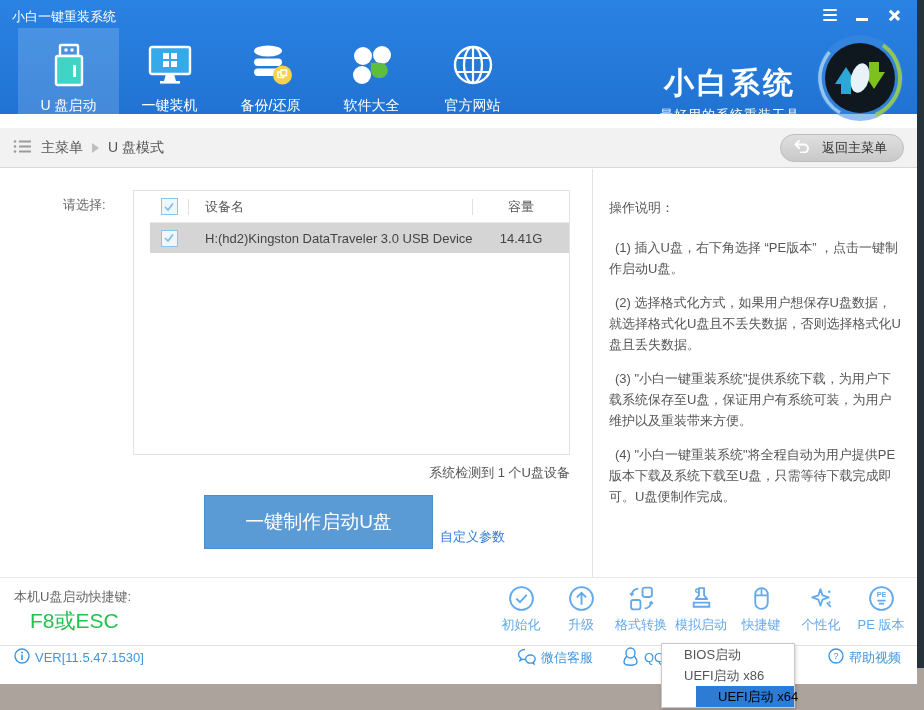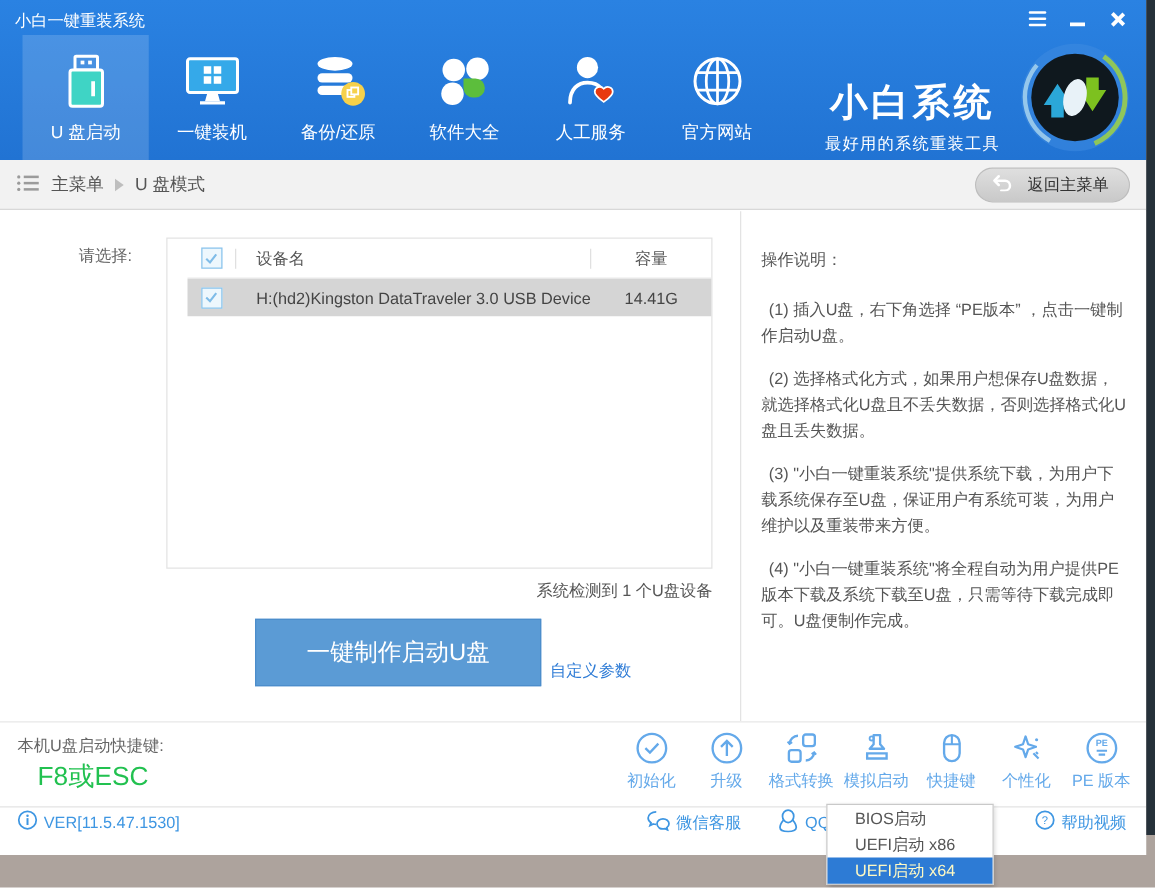--- a/index.html
+++ b/index.html
@@ -14,21 +14,21 @@
     width: 917px; height: 668px;
     background: #fff;
   }
   .right-strip {
     position: absolute; left: 917px; top: 0;
     width: 7px; height: 668px;
     background: #26313A;
   }
   
   .header {
-    position: absolute; left: 0; top: 0; width: 917px; height: 128px;
+    position: absolute; left: 0; top: 0; width: 917px; height: 114px;
     background: linear-gradient(180deg, #2A82E2 0%, #2173D3 100%);
   }
   .titlebar { position: absolute; left: 0; top: 0; width: 100%; height: 28px; }
   .app-title {
     position: absolute; left: 12px; top: 8px;
     color: #fff; font-size: 13px;
   }
   .win-controls {
     position: absolute; right: 16px; top: 8px;
     display: flex; gap: 18px; align-items: center; height: 14px;
@@ -148,21 +148,21 @@
   
   .popup {
     position: absolute; left: 661px; top: 643px; width: 134px;
     background: #fff; border: 1px solid #C9C9C9; z-index: 20;
     box-shadow: 1px 2px 4px rgba(0,0,0,0.18);
   }
   .popup-item {
     height: 21px; line-height: 21px; padding-left: 22px;
     font-size: 13px; color: #555; cursor: pointer; white-space: nowrap;
   }
-  .popup-item.selected { background: #2D7BD5; color: #fef9c3; }
+  .popup-item.selected { background: #2D7BD5; color: #000000; margin-left: 34px; }
 </style>
 </head>
 <body>
 
 <div class="window">
 
   <div class="header">
     <div class="titlebar">
       <div class="app-title">小白一键重装系统</div>
       <div class="win-controls">
@@ -219,30 +219,20 @@
       <div class="nav-item">
         <span>
           <svg width="46" height="46" viewBox="0 0 46 46">
             <circle cx="14" cy="14" r="9" fill="#fff"></circle>
             <circle cx="33" cy="13" r="9" fill="#fff"></circle>
             <circle cx="13" cy="33" r="9" fill="#fff"></circle>
             <path d="M24 24 h10 a8 8 0 0 1 8 8 a8 8 0 0 1 -8 8 h-2 a8 8 0 0 1 -8 -8 z" fill="#5CBE3C" transform="translate(-1,-2) scale(0.95)"></path>
           </svg>
         </span>
         <span>软件大全</span>
-      </div>
-      <div class="nav-item">
-        <span>
-          <svg width="46" height="46" viewBox="0 0 46 46">
-            <circle cx="20" cy="12" r="8.5" fill="#fff"></circle>
-            <path d="M6 40 c0-11 6.5-16 14-16 4.5 0 8.5 1.6 11 4.6" fill="none" stroke="#fff" stroke-width="3" stroke-linecap="round"></path>
-            <path d="M33 29 c-2.6-2.9-7.2-1-7.2 2.3 0 3.1 3.6 5.4 7.2 8.2 3.6-2.8 7.2-5.1 7.2-8.2 0-3.3-4.6-5.2-7.2-2.3 z" fill="#E8390F" stroke="#fff" stroke-width="1.4"></path>
-          </svg>
-        </span>
-        <span>人工服务</span>
       </div>
       <div class="nav-item">
         <span>
           <svg width="46" height="46" viewBox="0 0 46 46">
             <circle cx="23" cy="23" r="18" fill="none" stroke="#fff" stroke-width="2.4"></circle>
             <ellipse cx="23" cy="23" rx="9" ry="18" fill="none" stroke="#fff" stroke-width="2.2"></ellipse>
             <line x1="23" y1="5" x2="23" y2="41" stroke="#fff" stroke-width="2.2"></line>
             <line x1="6" y1="16" x2="40" y2="16" stroke="#fff" stroke-width="2.2"></line>
             <line x1="6" y1="30" x2="40" y2="30" stroke="#fff" stroke-width="2.2"></line>
           </svg>

